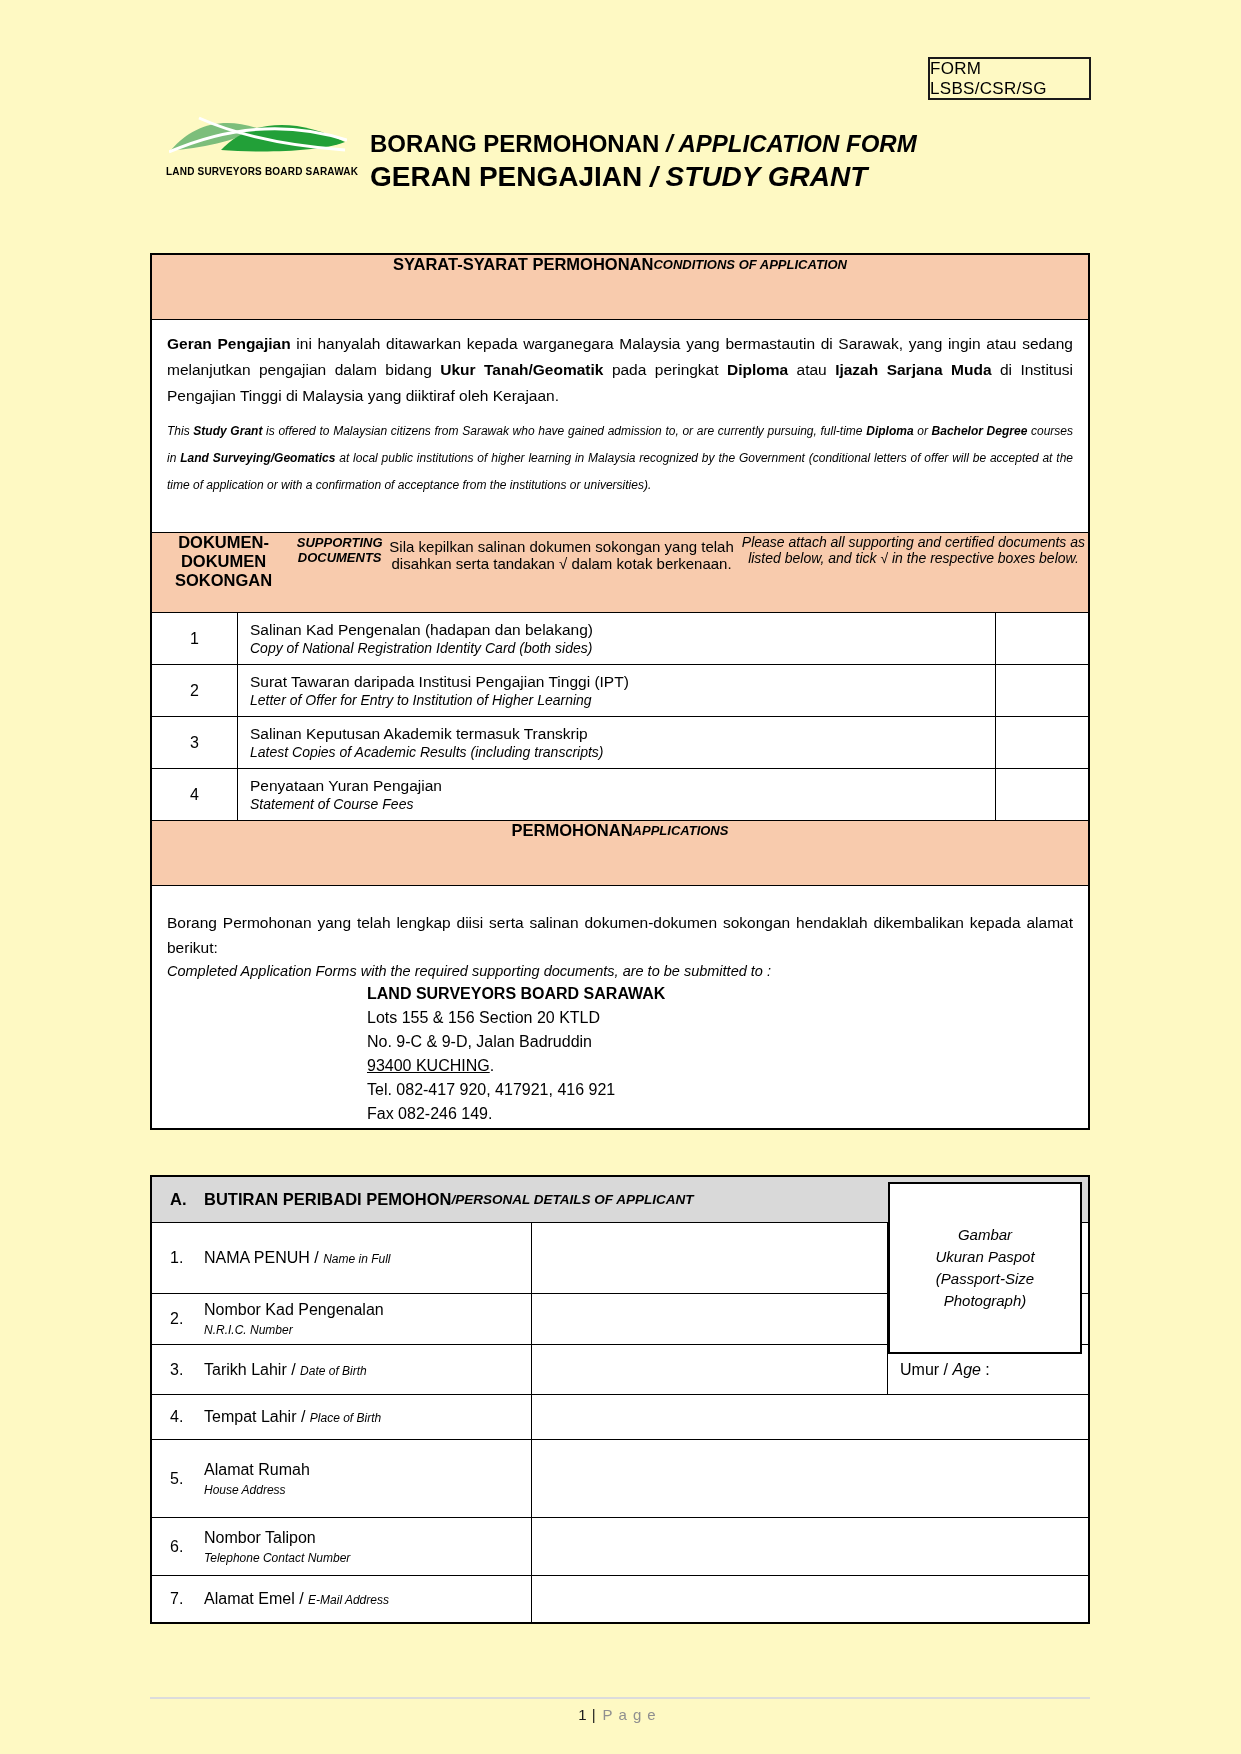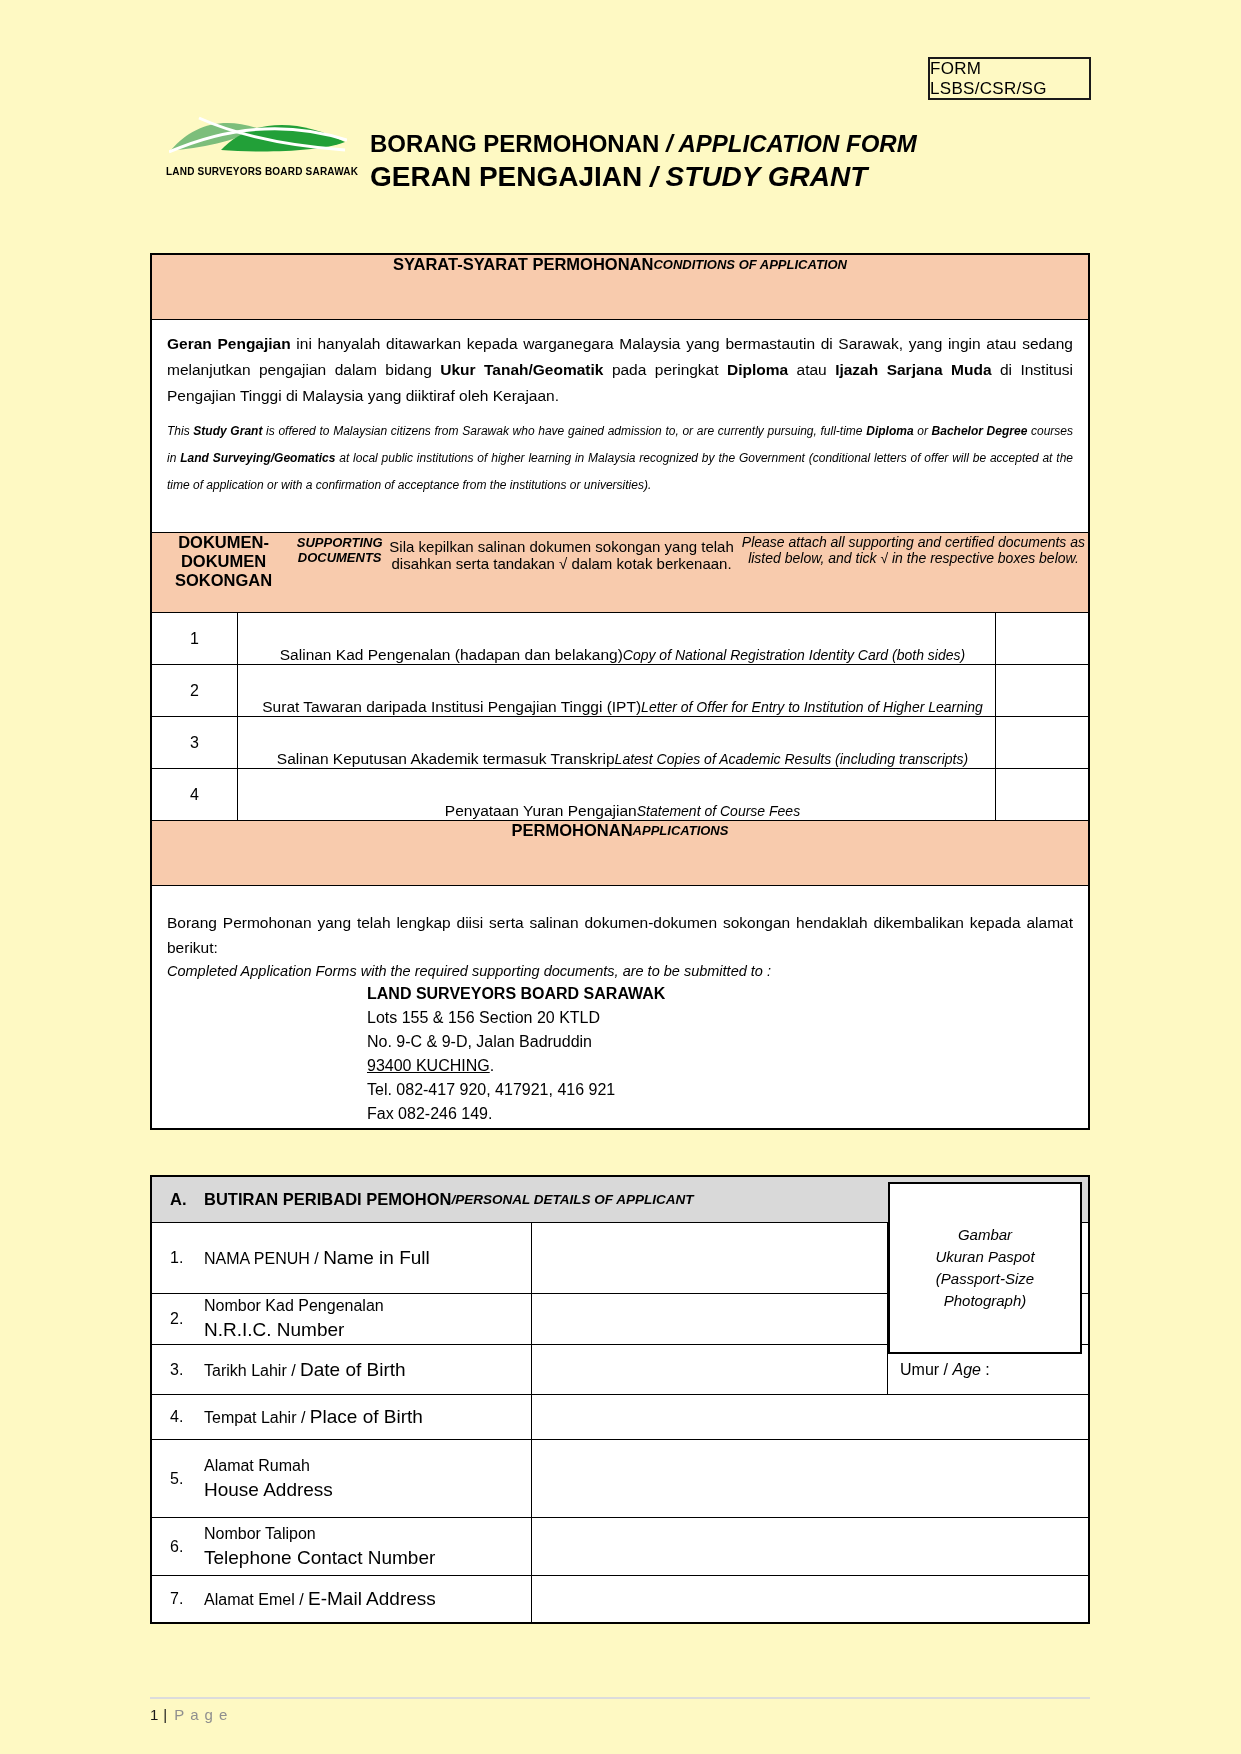--- a/index.html
+++ b/index.html
@@ -37,21 +37,21 @@
   .band1 { height:65px; }
   .band2 { height:80px; }
   .band3 { height:65px; }
 
   .body1 { height:213px; border-bottom:1px solid #000; padding:11px 15px 0 15px; }
   .para-my { font-size:15.5px; line-height:26px; text-align:justify; }
   .para-en { font-size:12px; font-style:italic; line-height:27px; text-align:justify; margin-top:9px; }
 
   .doc-row { display:flex; height:52px; border-bottom:1px solid #000; }
   .doc-no { width:86px; border-right:1px solid #000; display:flex; align-items:center; justify-content:center; font-size:16px; }
-  .doc-text { flex:1; padding-left:12px; display:flex; flex-direction:row; justify-content:center;margin-top:33px; }
+  .doc-text { flex:1; padding-left:12px; display:flex; flex-direction:column; justify-content:center; }
   .doc-my { font-size:15.5px; }
   .doc-en { font-size:14px; font-style:italic; margin-top:1px; }
   .doc-tick { width:93px; border-left:1px solid #000; }
 
   .body2 { height:242px; padding:24px 15px 0 15px; }
   .para2-my { font-size:15.5px; line-height:25px; text-align:justify; }
   .para2-en { font-size:14.5px; font-style:italic; margin-top:3px; }
   .address { margin-left:200px; margin-top:3px; font-size:16px; line-height:24px; }
 
   
@@ -60,36 +60,36 @@
   .sa-letter { font-weight:bold; font-size:16.5px; width:34px; }
   .sa-title-my { font-weight:bold; font-size:16.5px; }
   .sa-title-en { font-weight:bold; font-style:italic; font-size:13.5px; }
 
   .sa-row { display:flex; border-bottom:1px solid #000; }
   .sa-row.last { border-bottom:none; }
   .r1{height:71px;} .r2{height:51px;} .r3{height:50px;} .r4{height:45px;} .r5{height:78px;} .r6{height:58px;} .r7{height:46px;}
   .sa-label { width:380px; border-right:1px solid #000; display:flex; align-items:center; padding-left:18px; }
   .sa-num { width:34px; font-size:16px; flex:none; }
   .sa-text { font-size:16px; }
-  .sa-text .en { font-size:19px; }
+  .sa-text .en { font-size:12px; font-style:italic; }
   .sa-text.two-line div:last-child { margin-top:4px; }
   .sa-value { flex:1; }
   .sa-value.narrow { width:356px; flex:none; border-right:1px solid #000; }
   .sa-extra { flex:1; display:flex; align-items:center; padding-left:12px; font-size:16px; }
 
   .photo-box {
     position:absolute; left:736px; top:5px; width:194px; height:172px;
     background:#fff; border:2px solid #000; z-index:5;
     text-align:center; font-style:italic; font-size:15px; line-height:22px;
     padding-top:40px; white-space:pre-line;
   }
 
   
   .footer-rule { position:absolute; left:150px; top:1697px; width:940px; height:2px; background:#DCDCDC; }
-  .footer-text { position:absolute; left:150px; top:1706px; width:940px; text-align:left; font-size:15px; color:#1a1a1a; }
+  .footer-text { position:absolute; left:150px; top:1706px; width:940px; text-align:center; font-size:15px; color:#1a1a1a; }
   .fp-pipe { margin:0 7px 0 5px; }
   .fp-label { color:#8f8f8f; letter-spacing:6px; }
 </style>
 </head>
 <body>
 
 <div class="page">
 
   <div class="form-code">
     <span>FORM LSBS/CSR/SG</span>

